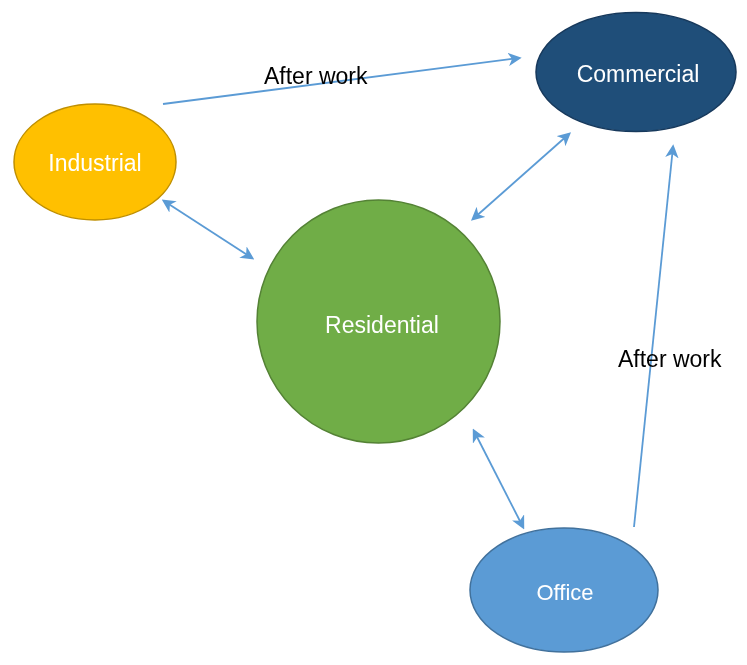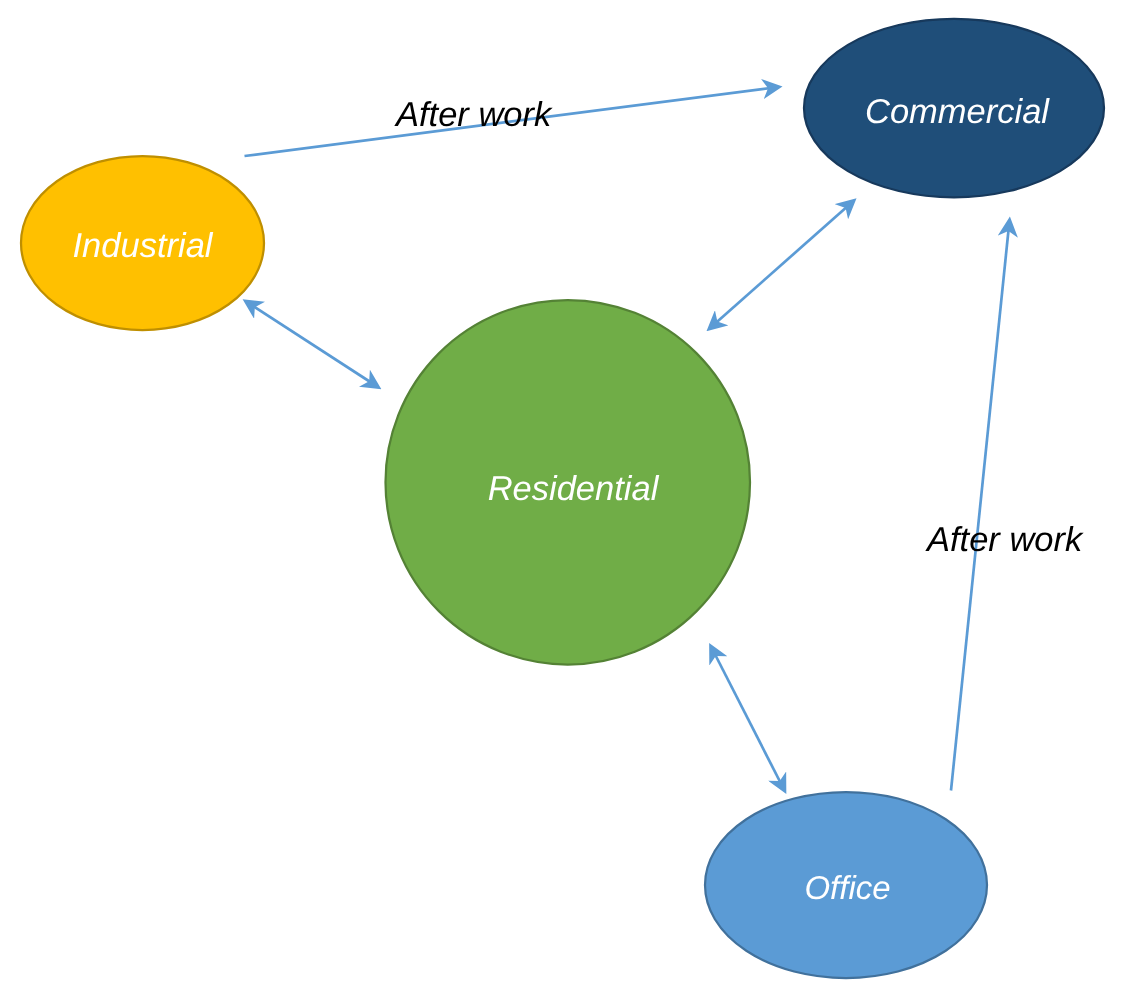--- a/index.html
+++ b/index.html
@@ -3,21 +3,20 @@
 <meta charset="utf-8">
 <style>
   html, body { margin: 0; padding: 0; background: #ffffff; }
   .canvas {
     position: relative;
     width: 747px;
     height: 665px;
     background: #ffffff;
     overflow: hidden;
     font-family: "Liberation Sans", sans-serif;
-    font-style: italic;
   }
   svg { display: block; }
   .node-label {
     font-family: "Liberation Sans", sans-serif;
     font-size: 23px;
     text-anchor: middle;
     dominant-baseline: central;
   }
   .node-label-sm { font-size: 22px; }
   .edge-label {

